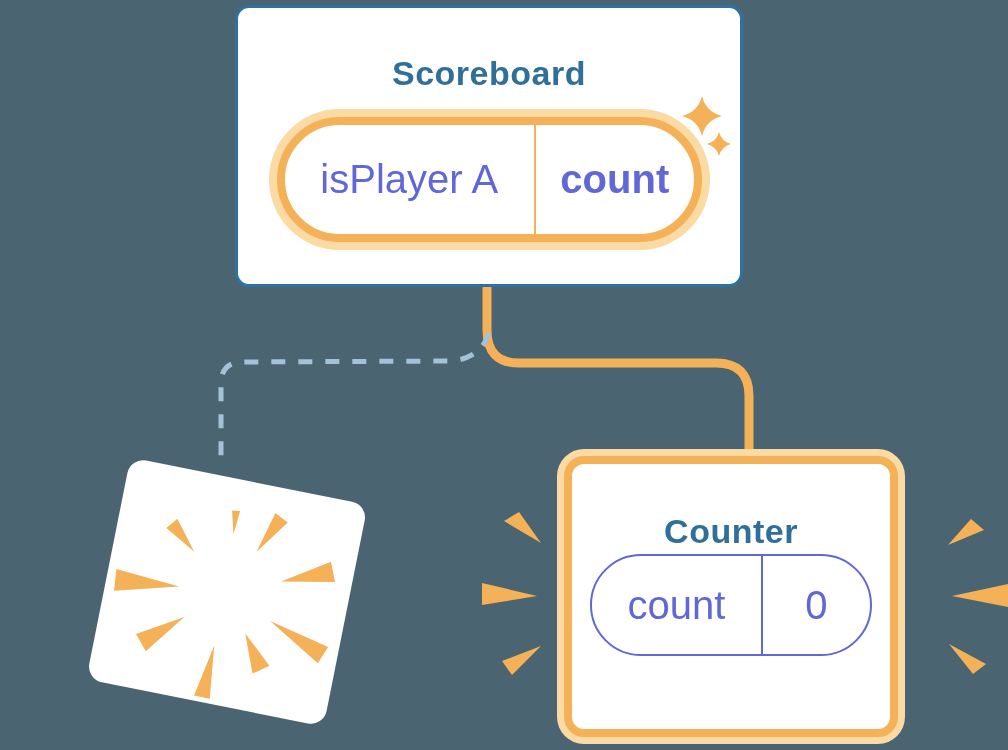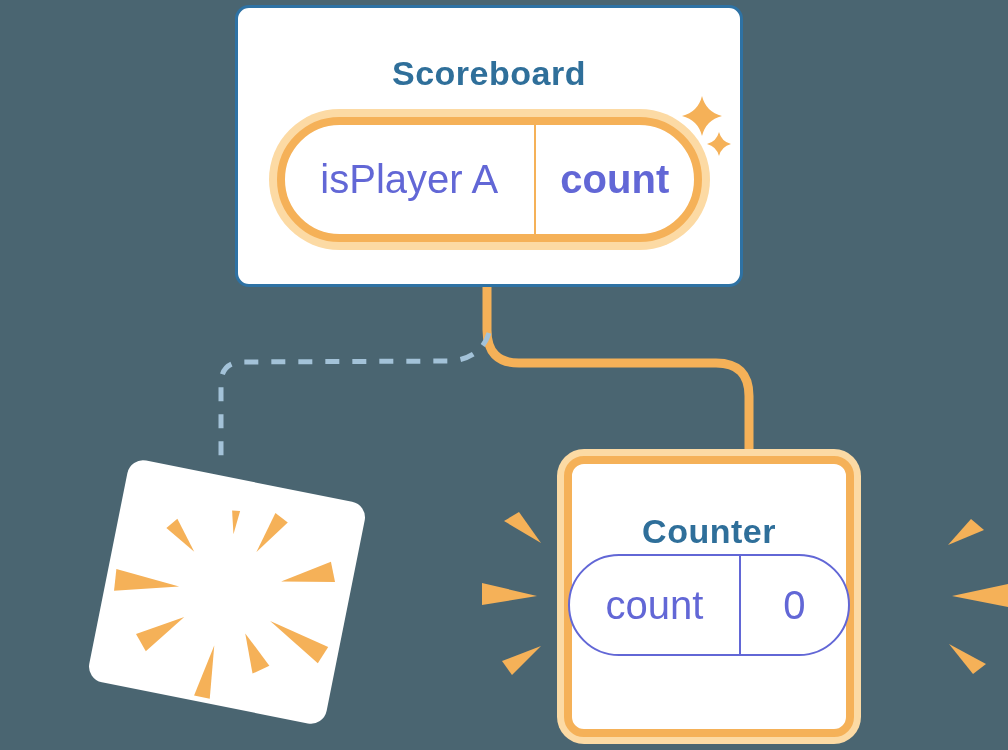--- a/index.html
+++ b/index.html
@@ -42,21 +42,21 @@
   }
   .card.scoreboard {
     left: 235px; top: 5px;
     width: 508px; height: 282px;
     border: 3px solid var(--card-border);
     border-radius: 14px;
     padding-top: 42px;
   }
   .card.counter {
     left: 564px; top: 456px;
-    width: 290px; height: 281px;
+    width: 334px; height: 281px;
     border: 8px solid var(--orange);
     border-radius: 20px;
     box-shadow: 0 0 0 7px var(--orange-glow);
     padding-top: 44px;
     text-align: center;
   }
   .card-title {
     font-size: 34px;
     line-height: 46px;
     font-weight: 600;

